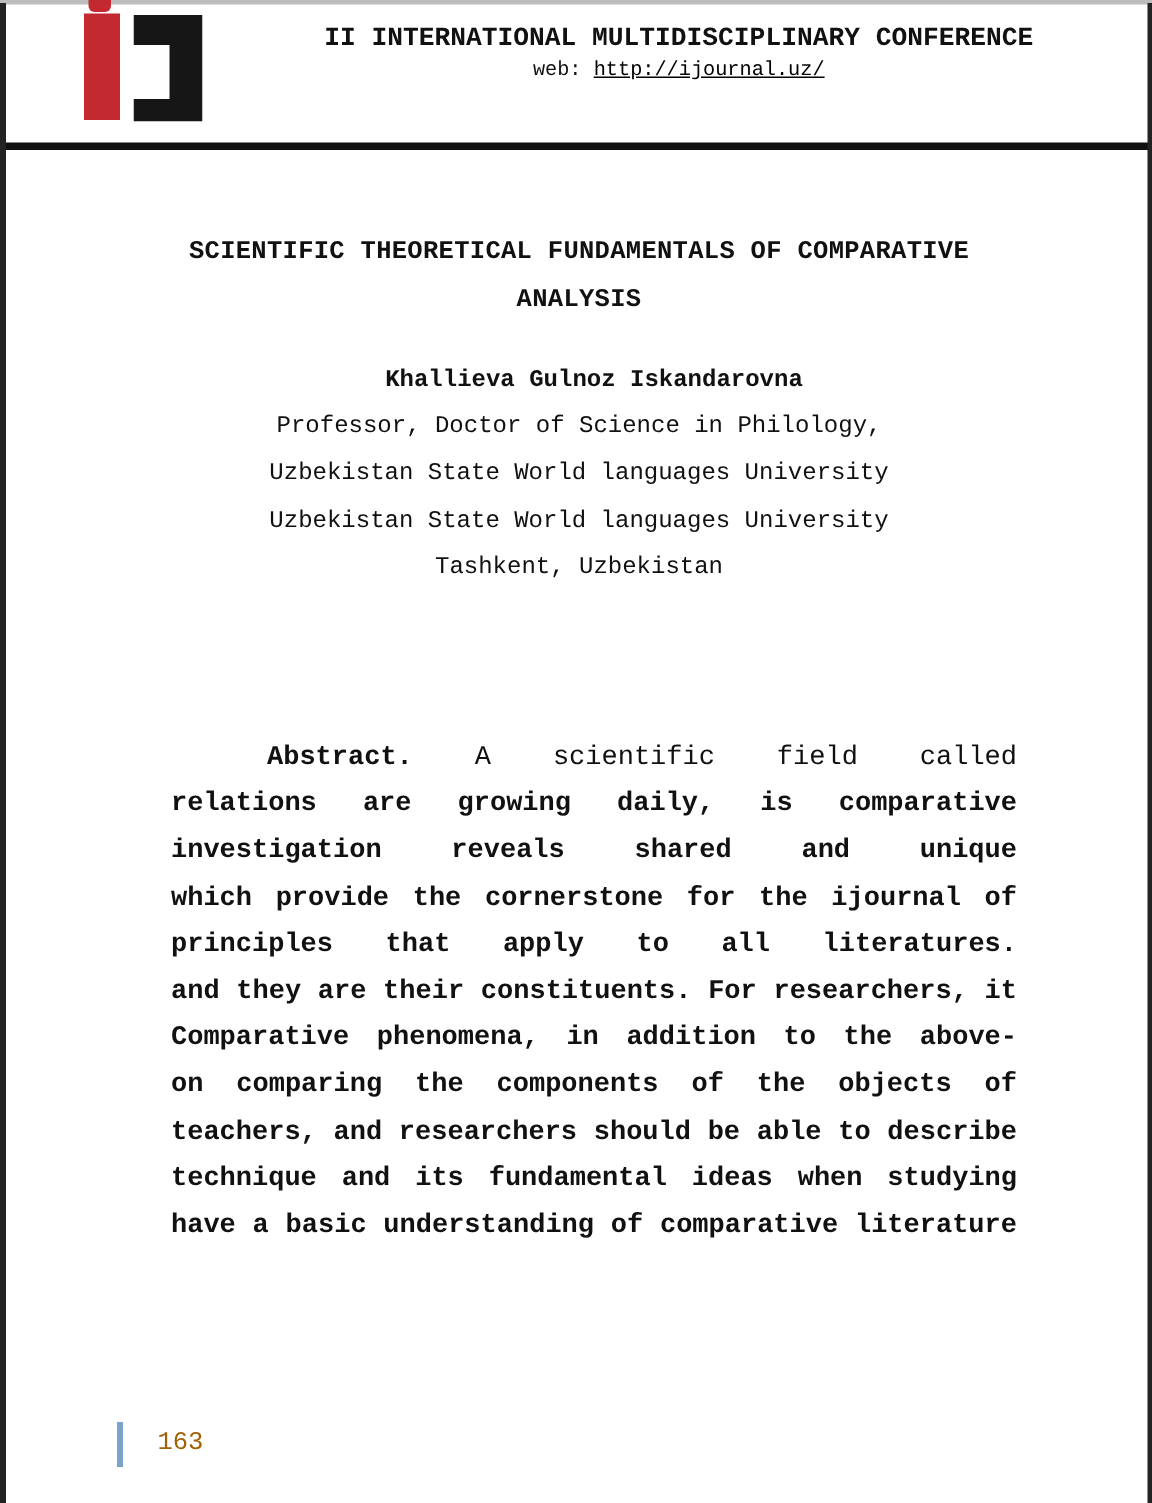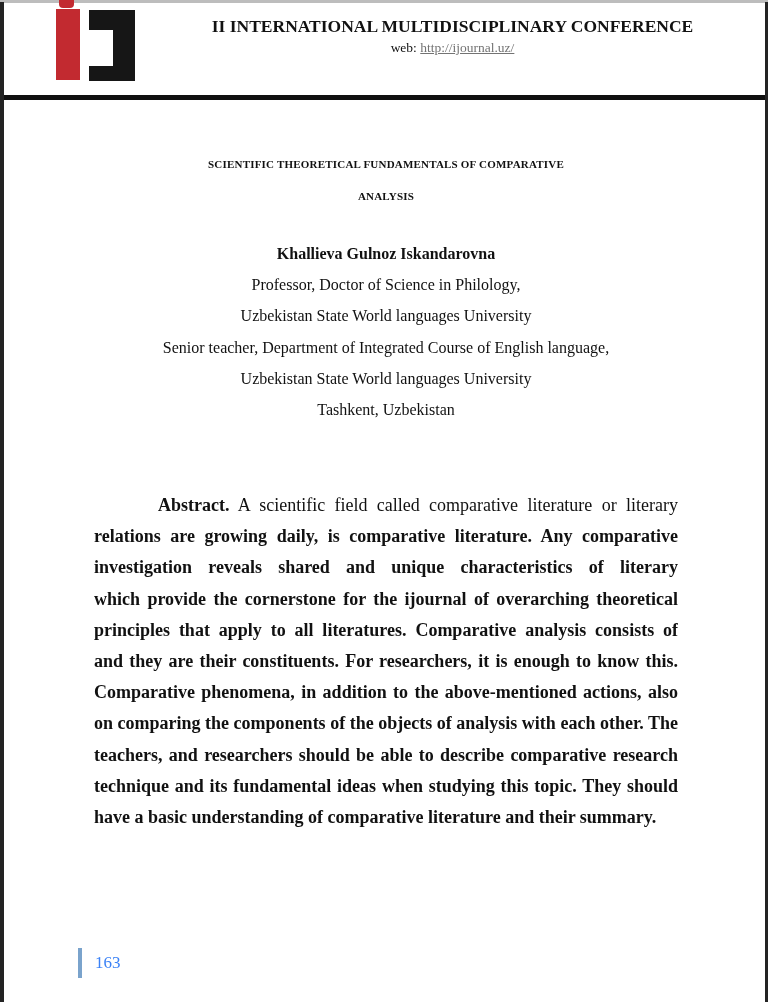--- a/index.html
+++ b/index.html
@@ -1,61 +1,61 @@
 <!DOCTYPE html>
 <html><head>
 <meta charset="utf-8">
 <style>
   * { box-sizing: border-box; }
   html, body { margin: 0; padding: 0; background: #ffffff; }
   .page {
     position: relative; width: 768px; height: 1002px;
     background: #ffffff; overflow: hidden;
-    font-family: Liberation Serif, serif; color: #111;
+    font-family: Liberation Mono, monospace; color: #111;
   }
   .top-line { position: absolute; top: 0; left: 0; right: 0; height: 3px; background: #bdbdbd; z-index: 2; }
   .border-left  { position: absolute; top: 2px; bottom: 0; left: 0;  width: 4px; background: #232323; z-index: 2; }
   .border-right { position: absolute; top: 2px; bottom: 0; right: 0; width: 3px; background: #232323; z-index: 2; }
 
   
   .header { position: absolute; top: 3px; left: 4px; right: 3px; height: 92px; display: flex; }
   .logo { position: relative; width: 146px; flex: none; }
   .logo-dot { position: absolute; left: 55px; top: -9px; width: 15px; height: 14px; border-radius: 4px; background: #c22a30; z-index: 3; }
   .logo-i   { position: absolute; left: 52px; top: 6px; width: 24px; height: 71px; background: #c22a30; }
   .logo-j   { position: absolute; left: 85px; top: 7px; width: 46px; height: 71px; }
   .header-titles { flex: 1; text-align: center; padding-top: 13px; padding-right: 10px; }
   .ht-line { font-weight: bold; font-size: 17.5px; line-height: 21px; white-space: nowrap; }
   .web-line { font-size: 13.5px; margin-top: 3px; }
-  .url-link { color: #737373; text-decoration: underline; cursor: pointer; }
+  .url-link { color: #000000; text-decoration: underline; cursor: pointer; }
   .rule { position: absolute; top: 95px; left: 0; width: 100%; height: 5px; background: #101010; z-index: 1; }
 
   
   .article-title {
     position: absolute; top: 142px; left: 94px; width: 584px;
-    text-align: center; font-weight: bold; font-size: 11px;
+    text-align: center; font-weight: bold; font-size: 17px;
     line-height: 31.5px; letter-spacing: 0.2px;
   }
   .authors {
     position: absolute; top: 238px; left: 94px; width: 584px;
     text-align: center; font-size: 16px; line-height: 31.2px;
   }
   .authors .bold { font-weight: bold; }
   .abstract {
     position: absolute; top: 490px; left: 94px; width: 584px;
     font-size: 18px; line-height: 31.2px;
   }
   .abs-line { text-align: justify; text-align-last: justify; height: 31.2px; overflow: hidden; }
   .abs-line.last { text-align-last: left; }
   .abs-first { text-indent: 64px; }
-  .bold { font-weight: bold; }
+  .bold { font-weight: bold; margin-left: 20px; }
 
   
   .pagenum { position: absolute; top: 947px; left: 78px; display: flex; align-items: center; height: 31px; }
   .pagenum-bar { width: 4px; height: 30px; background: #7aa3cc; flex: none; }
-  .pagenum-text { margin-left: 13px; font-size: 17px; color: #3b82f6; }
+  .pagenum-text { margin-left: 23px; font-size: 17px; color: #a16207; }
 </style>
 </head>
 <body>
 
 <div class="page">
 
   <div class="top-line"></div>
   <div class="border-left"></div>
   <div class="border-right"></div>
 
@@ -81,21 +81,20 @@
   <h1 class="article-title">
     <div>SCIENTIFIC THEORETICAL FUNDAMENTALS OF COMPARATIVE</div>
     <div>ANALYSIS</div>
   </h1>
 
   <div class="authors">
 
   <div class="author-line bold">Khallieva Gulnoz Iskandarovna</div>
       <div class="author-line">Professor, Doctor of Science in Philology,</div>
       <div class="author-line">Uzbekistan State World languages University</div>
-      <div class="author-line">Senior teacher, Department of Integrated Course of English language,</div>
       <div class="author-line">Uzbekistan State World languages University</div>
       <div class="author-line last">Tashkent, Uzbekistan</div>
     </div>
 
   <div class="abstract">
     <div class="abs-line abs-first">
       <span class="bold">Abstract.</span>
       <span>A scientific field called comparative literature or literary</span>
     </div>
     <div>

